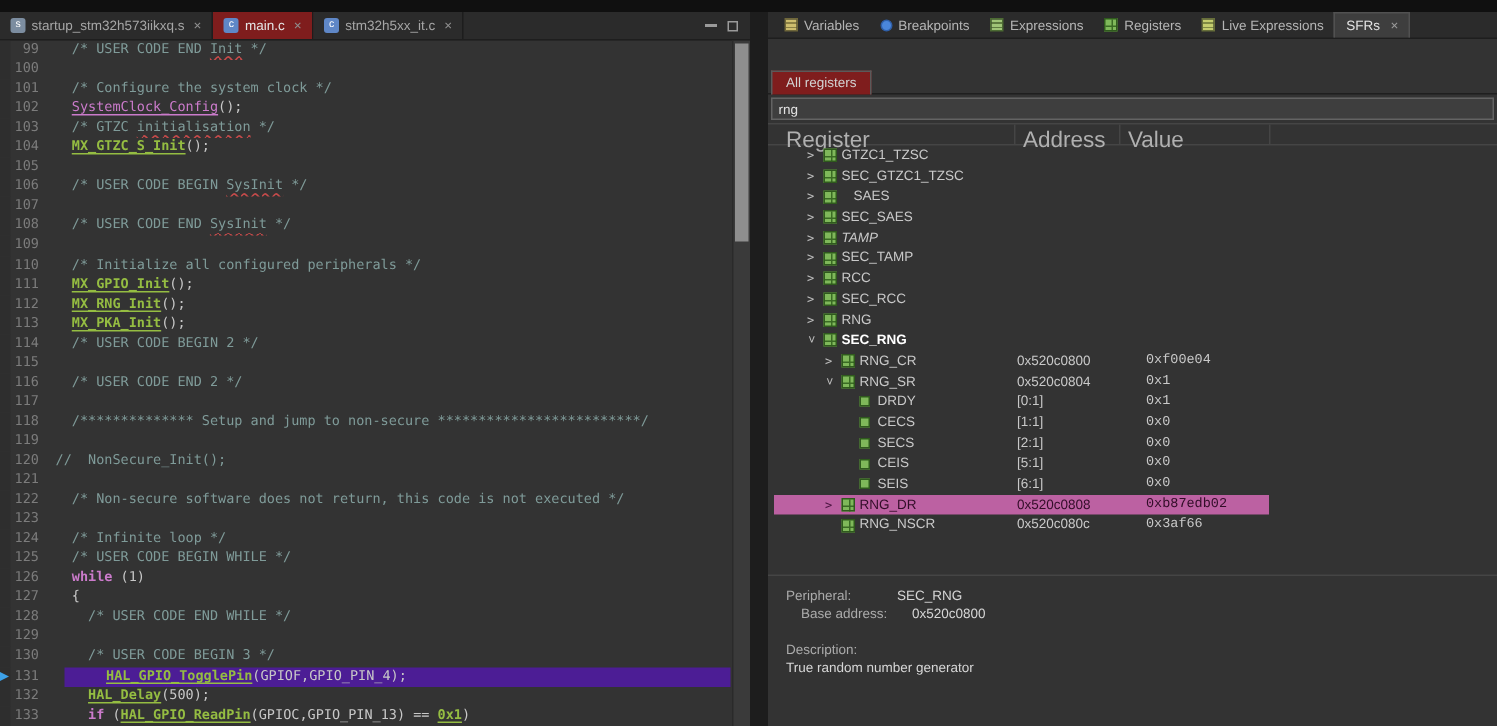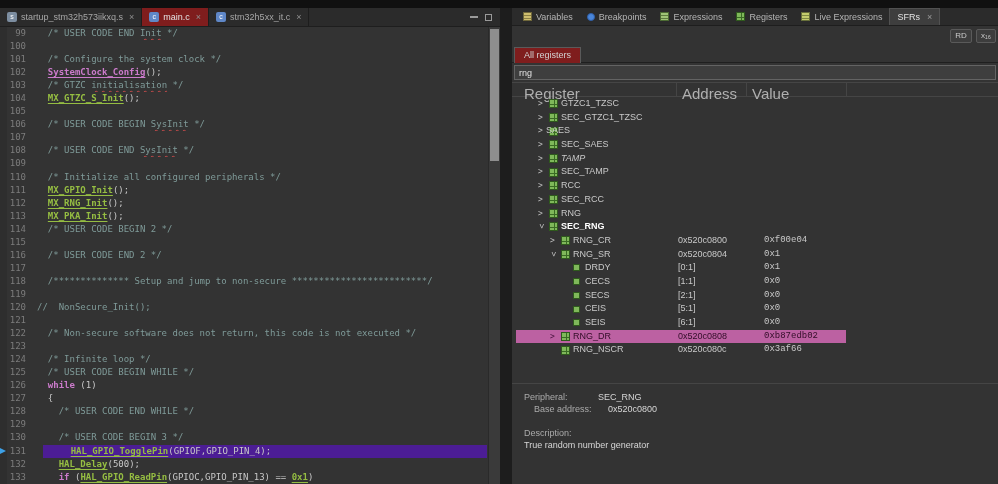--- a/index.html
+++ b/index.html
@@ -26,21 +26,21 @@
   .line{display:flex;height:13.06px;line-height:13.06px;font-family:"DejaVu Sans Mono",monospace;font-size:9px;}
   .ruler{width:7px;position:relative;flex:none;background:#2e2e2e;}
   .ip-arrow{position:absolute;left:0;top:3px;width:0;height:0;border-left:6px solid #3da1e8;border-top:3.5px solid transparent;border-bottom:3.5px solid transparent;}
   .ln{width:24px;flex:none;text-align:right;color:#7c7c7c;padding-right:5px;}
   .codeseg{flex:1;padding-left:6px;white-space:pre;color:#c8c8c8;margin-right:13px;overflow:hidden;}
   .line.hl .codeseg{background:#4c1d95;margin-left:12px;}
   .c{color:#7f9b99;}
   .cs{color:#7f9b99;text-decoration:underline wavy #c84a4a;text-decoration-thickness:1px;text-underline-offset:2px;}
   .k{color:#cb7bcb;font-weight:bold;}
   .f{color:#95bd42;font-weight:bold;text-decoration:underline;text-decoration-thickness:1px;text-underline-offset:2px;}
-  .p{color:#cb7bcb;text-decoration:underline;text-decoration-thickness:1px;text-underline-offset:2px;font-weight:bold;}
+  .p{color:#cb7bcb;text-decoration:underline;text-decoration-thickness:1px;text-underline-offset:2px;}
   .w{color:#c8c8c8;}
   .scrollbar{position:absolute;right:0;top:0;width:12px;bottom:0;background:#3a3a3a;border-left:1px solid #2a2a2a;}
   .thumb{position:absolute;left:1px;right:1px;top:2px;height:132px;background:#8e8e8e;}
 
   .splitter{position:absolute;left:500px;top:8px;width:12px;height:476px;background:#1d1d1d;}
 
   
   .right-panel{position:absolute;left:512px;top:8px;width:486px;height:476px;background:#333;}
   .views-tabbar{position:absolute;left:0;top:0;right:0;height:18px;background:#2b2b2b;border-bottom:1px solid #1e1e1e;display:flex;align-items:stretch;padding-left:4px;font-size:9px;}
   .vtab{display:flex;align-items:center;gap:4px;padding:0 7px;color:#b5b5b5;white-space:nowrap;}
@@ -325,24 +325,20 @@
         <div class="vtab">
           <span class="vicon live-expressions-icon"></span>
           <span class="vlabel">Live Expressions</span>
         </div>
         <div class="vtab active">
           <span class="vlabel">SFRs</span>
           <span class="vclose">×</span>
         </div>
       </div>
 
-    <div class="sfr-toolbar">
-      <button class="rd-btn">RD</button>
-      <button class="hex-btn">x₁₆</button>
-    </div>
 
     <div class="subtab-row">
       <div class="subtab">All registers</div>
     </div>
 
     <input class="search" type="text" value="rng" style="">
 
     <div class="grid-header">
       <span class="hlabel h-reg">Register</span>
       <span class="hlabel h-addr">Address</span>
@@ -359,21 +355,21 @@
           <span class="tlabel" style="left: 45px;">GTZC1_TZSC</span>
         </div>
         <div class="trow">
           <span class="chev" style="left: 22px;">&gt;</span>
           <span class="reg-icon" style="left: 33px;"></span>
           <span class="tlabel" style="left: 45px;">SEC_GTZC1_TZSC</span>
         </div>
         <div class="trow">
           <span class="chev" style="left: 22px;">&gt;</span>
           <span class="reg-icon" style="left: 33px;"></span>
-          <span class="tlabel" style="left: 30px;">SAES</span>
+          <span class="tlabel" style="left: 53px;">SAES</span>
         </div>
         <div class="trow">
           <span class="chev" style="left: 22px;">&gt;</span>
           <span class="reg-icon" style="left: 33px;"></span>
           <span class="tlabel" style="left: 45px;">SEC_SAES</span>
         </div>
         <div class="trow">
           <span class="chev" style="left: 22px;">&gt;</span>
           <span class="reg-icon" style="left: 33px;"></span>
           <span class="tlabel" style="left: 45px; font-style: italic;">TAMP</span>

